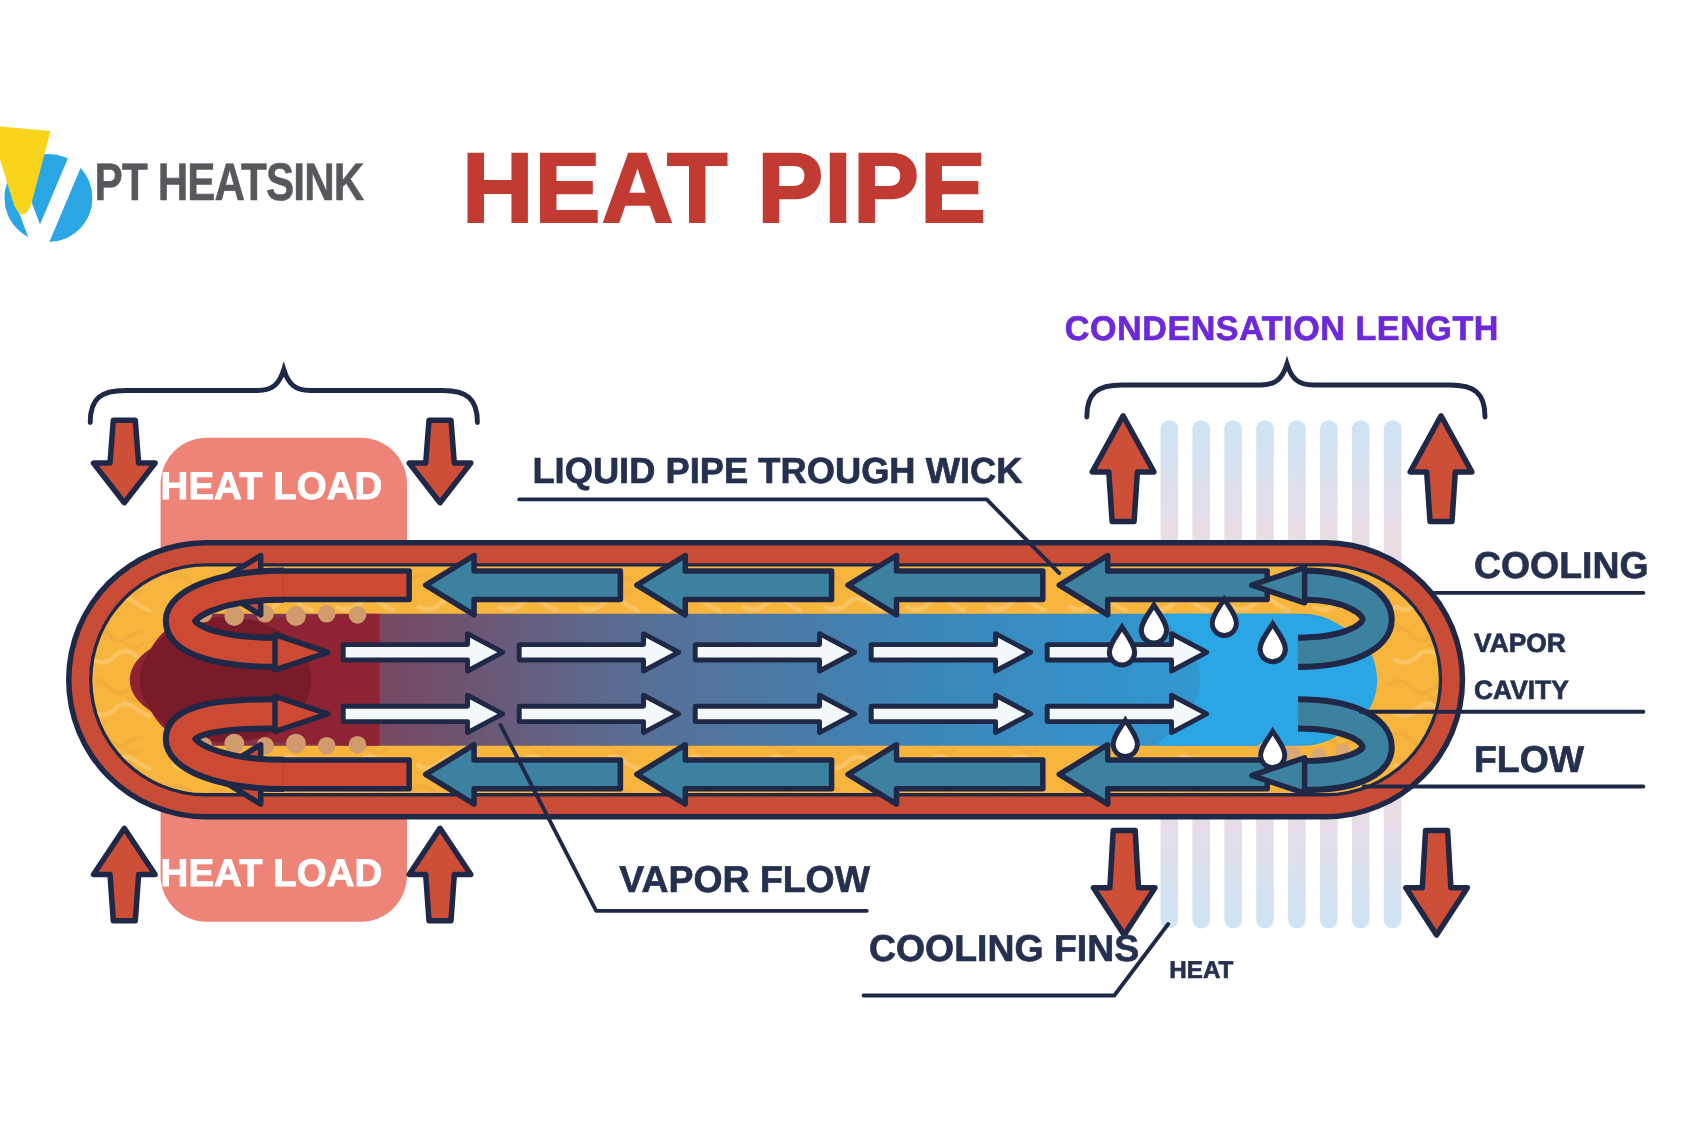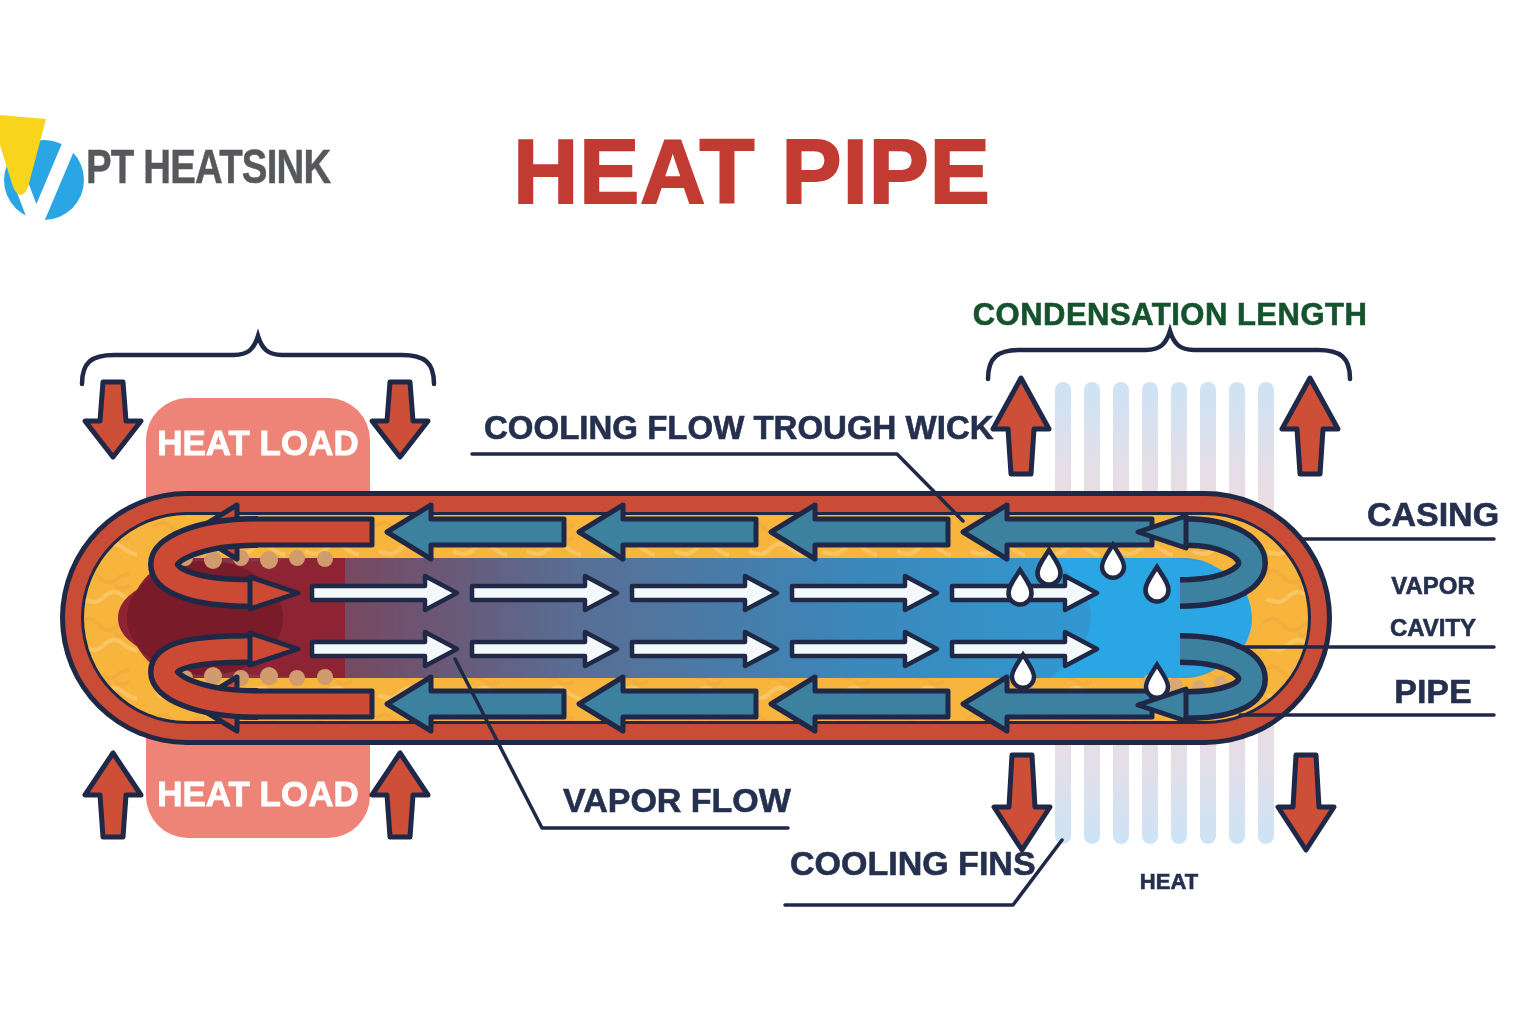--- a/index.html
+++ b/index.html
@@ -4,28 +4,28 @@
 <style>
   html,body{margin:0;padding:0;background:#ffffff;}
   .stage{
     position:relative;width:1536px;height:1024px;overflow:hidden;background:#ffffff;
     font-family:"Liberation Sans", sans-serif;
     margin-top:37px;
   }
   .stage svg{position:absolute;left:0;top:0;}
   .lbl{position:absolute;font-weight:bold;color:#25304f;white-space:nowrap;
        -webkit-text-stroke:0.6px currentColor;}
-  .lbl.center{text-align:center;}
+  .lbl.center{text-align:left;}
   .brand-text{left:86px;top:102px;font-size:48px;color:#57585c;
               transform:scaleX(0.80);transform-origin:0 0;letter-spacing:-1px;
               -webkit-text-stroke:0.5px currentColor;}
   .title{left:420px;top:84px;width:664px;font-size:90px;color:#c23b33;
          letter-spacing:1px;-webkit-text-stroke:2px currentColor;}
   .evap{left:58px;top:244px;width:402px;font-size:31px;color:#b23a31;letter-spacing:.5px;}
-  .cond{left:968px;top:260px;width:404px;font-size:31px;color:#14532d;letter-spacing:.5px;}
+  .cond{left:968px;top:244px;width:404px;font-size:31px;color:#6d28d9;letter-spacing:.5px;}
   .hload{width:224px;font-size:35px;color:#ffffff;-webkit-text-stroke:0.8px #ffffff;}
   .hload.top{left:146px;top:386px;}
   .hload.bottom{left:146px;top:737px;}
   .liquid{left:484px;top:372px;font-size:33px;}
   .vapor{left:563px;top:744px;font-size:34px;}
   .fins{left:790px;top:807px;font-size:34px;}
   .dissip{left:1063px;top:824px;width:212px;font-size:22px;line-height:41px;}
   .casing{left:1340px;top:458px;width:186px;font-size:34px;}
   .vcavity{left:1340px;top:528px;width:186px;font-size:24px;line-height:42px;}
   .wick{left:1340px;top:635px;width:186px;font-size:34px;}
@@ -189,25 +189,25 @@
     <path d="M 2,96 L 36,186 L 74,96" stroke="#ffffff" stroke-width="14" fill="none"></path>
     <path d="M 0,78 L 46,82 L 28,150 Q 21,166 13,150 L 0,108 Z" fill="#f8d41c"></path>
   </g>
 </svg>
 
   <div class="lbl brand-text">PT HEATSINK</div>
   <div class="lbl title center">HEAT PIPE</div>
   <div class="lbl cond center">CONDENSATION LENGTH</div>
   <div class="lbl hload top center">HEAT LOAD</div>
   <div class="lbl hload bottom center">HEAT LOAD</div>
-  <div class="lbl liquid">COOLING FLOW TROUGH WICK</div>
+  <div class="lbl liquid">LIQUID PIPE TROUGH WICK</div>
   <div class="lbl vapor">VAPOR FLOW</div>
   <div class="lbl fins">COOLING FINS</div>
   <div class="lbl dissip center">
     <div>HEAT</div>
   </div>
-  <div class="lbl casing center">CASING</div>
+  <div class="lbl casing center">COOLING</div>
   <div class="lbl vcavity center">
     <div>VAPOR</div>
     <div>CAVITY</div>
   </div>
-  <div class="lbl wick center">PIPE</div>
+  <div class="lbl wick center">FLOW</div>
 </div>
 
 </body></html>

